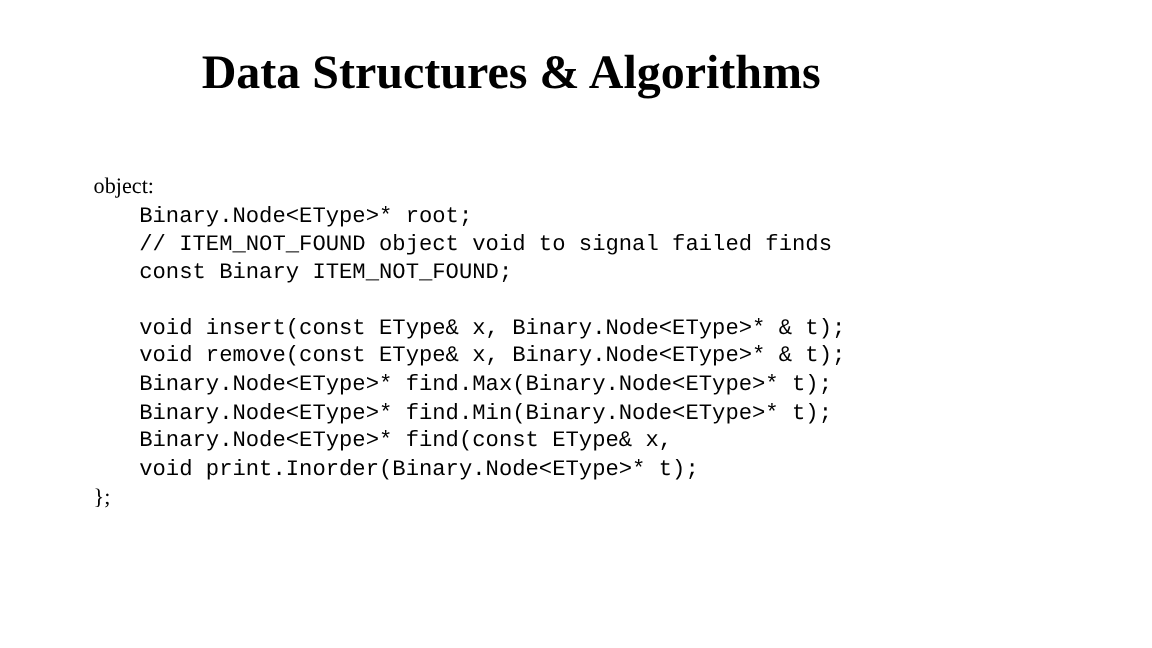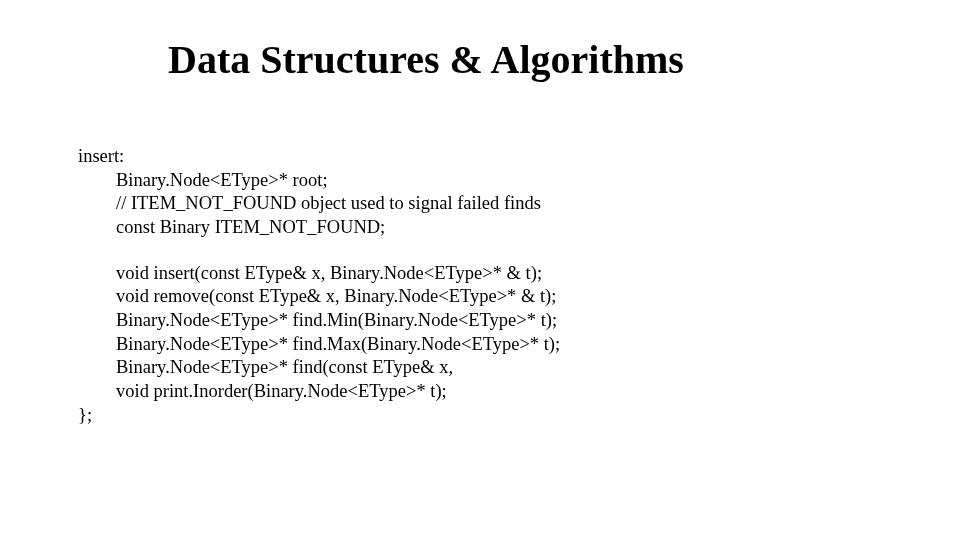--- a/index.html
+++ b/index.html
@@ -29,37 +29,37 @@
   }
   .body {
     position: absolute;
     top: 145px;
     left: 78px;
     width: 800px;
     font-size: 18.5px;
     line-height: 1.28;
   }
   .lvl0 { padding-left: 0; }
-  .lvl1 { padding-left: 38px; }
+  .lvl1 { padding-left: 38px; font-family: Liberation Mono, monospace; }
   .lvl2 { padding-left: 210px; }
   .gap { height: 22px; }
 </style>
 </head>
 <body>
 
 <div class="slide">
   <div class="title">Data Structures &amp; Algorithms</div>
 
   <div class="body">
-    <div class="lvl0">insert:</div>
+    <div class="lvl0">object:</div>
     <div class="lvl1">Binary.Node&lt;EType&gt;* root;</div>
-    <div class="lvl1">// ITEM_NOT_FOUND object used to signal failed finds</div>
+    <div class="lvl1">// ITEM_NOT_FOUND object void to signal failed finds</div>
     <div class="lvl1">const Binary ITEM_NOT_FOUND;</div>
     <div class="gap"></div>
     <div class="lvl1">void insert(const EType&amp; x, Binary.Node&lt;EType&gt;* &amp; t);</div>
     <div class="lvl1">void remove(const EType&amp; x, Binary.Node&lt;EType&gt;* &amp; t);</div>
+    <div class="lvl1">Binary.Node&lt;EType&gt;* find.Max(Binary.Node&lt;EType&gt;* t);</div>
     <div class="lvl1">Binary.Node&lt;EType&gt;* find.Min(Binary.Node&lt;EType&gt;* t);</div>
-    <div class="lvl1">Binary.Node&lt;EType&gt;* find.Max(Binary.Node&lt;EType&gt;* t);</div>
     <div class="lvl1">Binary.Node&lt;EType&gt;* find(const EType&amp; x,</div>
     <div class="lvl1">void print.Inorder(Binary.Node&lt;EType&gt;* t);</div>
     <div class="lvl0">};</div>
   </div>
 </div>
 
 </body></html>

